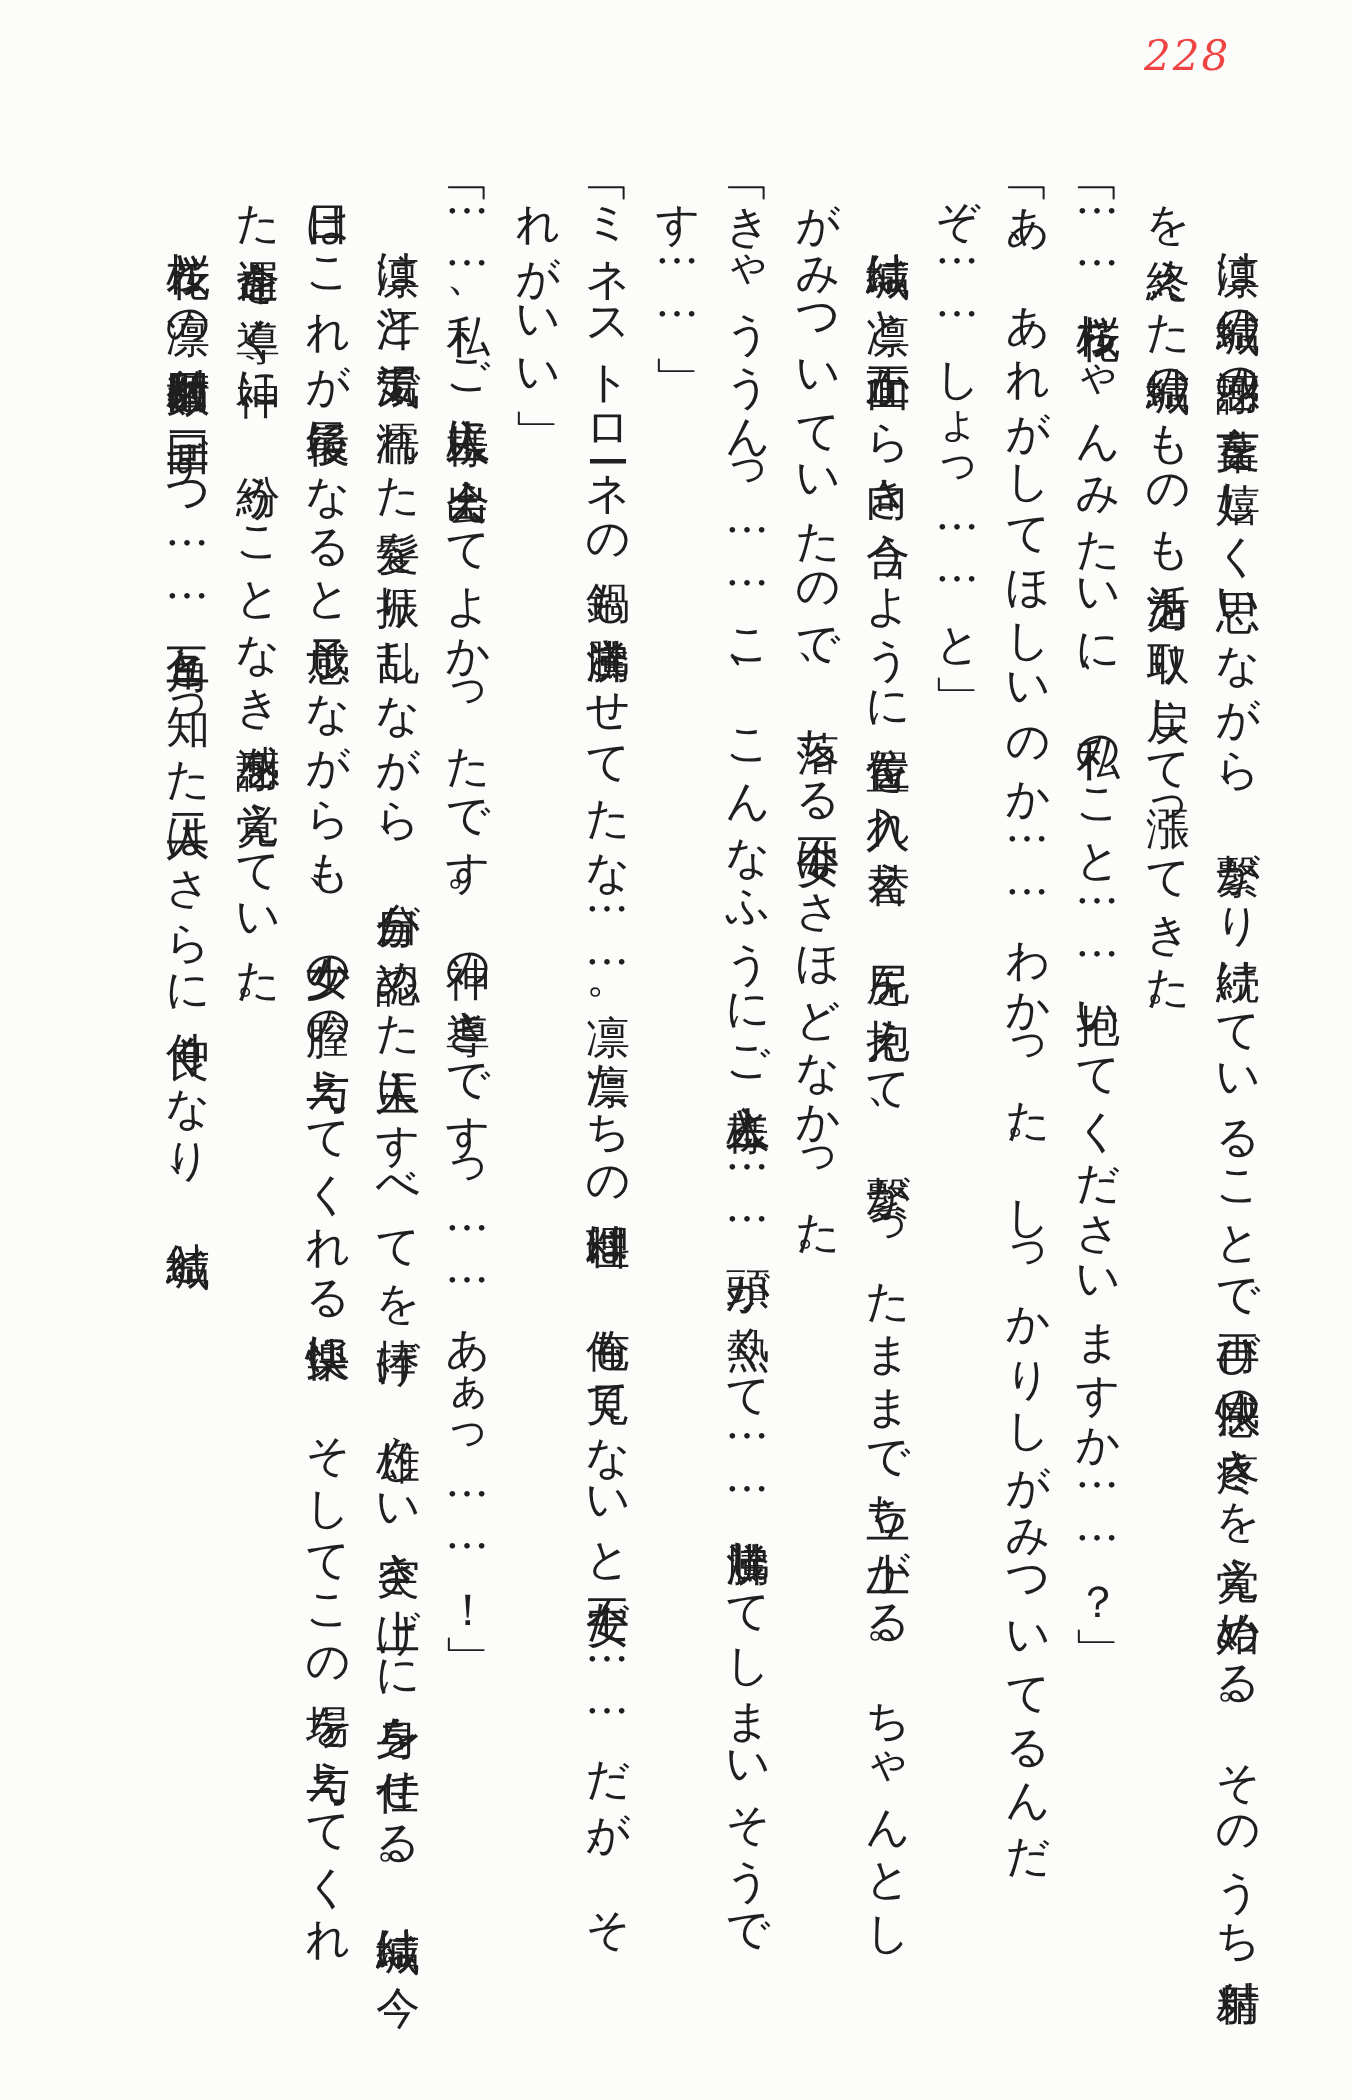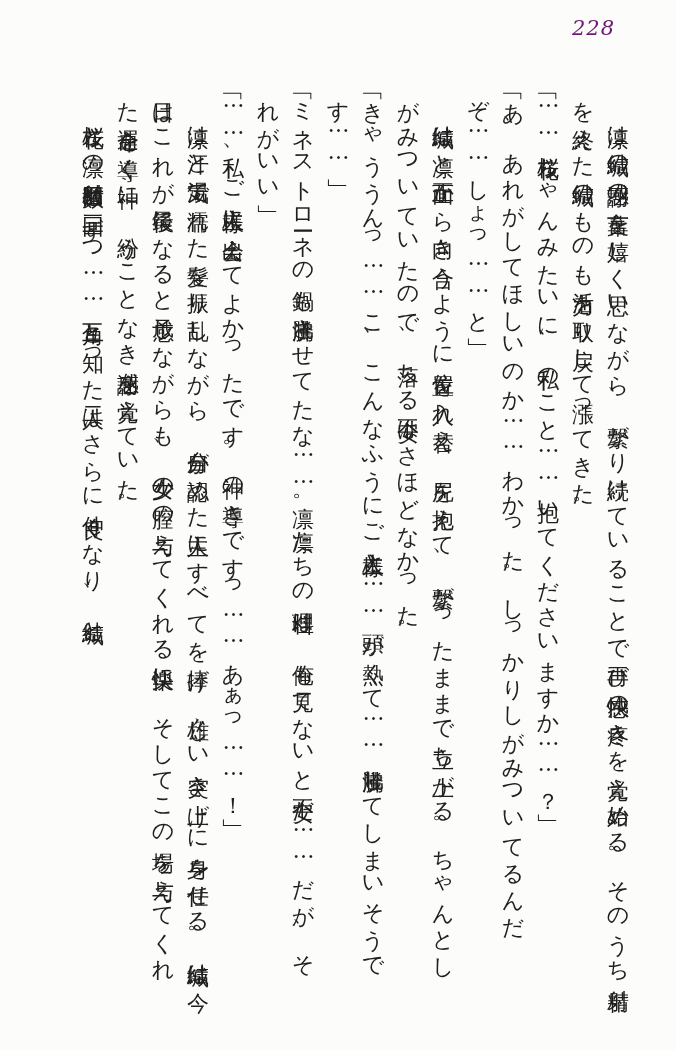--- a/index.html
+++ b/index.html
@@ -17,21 +17,21 @@
   .page {
     position: absolute;
     inset: 0;
   }
   .page-number {
     position: absolute;
     top: 16px;
     left: 572px;
     font-size: 21px;
     font-style: italic;
-    color: #701a75;
+    color: #ef4444;
     letter-spacing: 1px;
   }
   .text-block {
     position: absolute;
     top: 86px;
     left: 26px;
     width: 610px;
     height: 892px;
     writing-mode: vertical-rl;
     text-orientation: upright;

